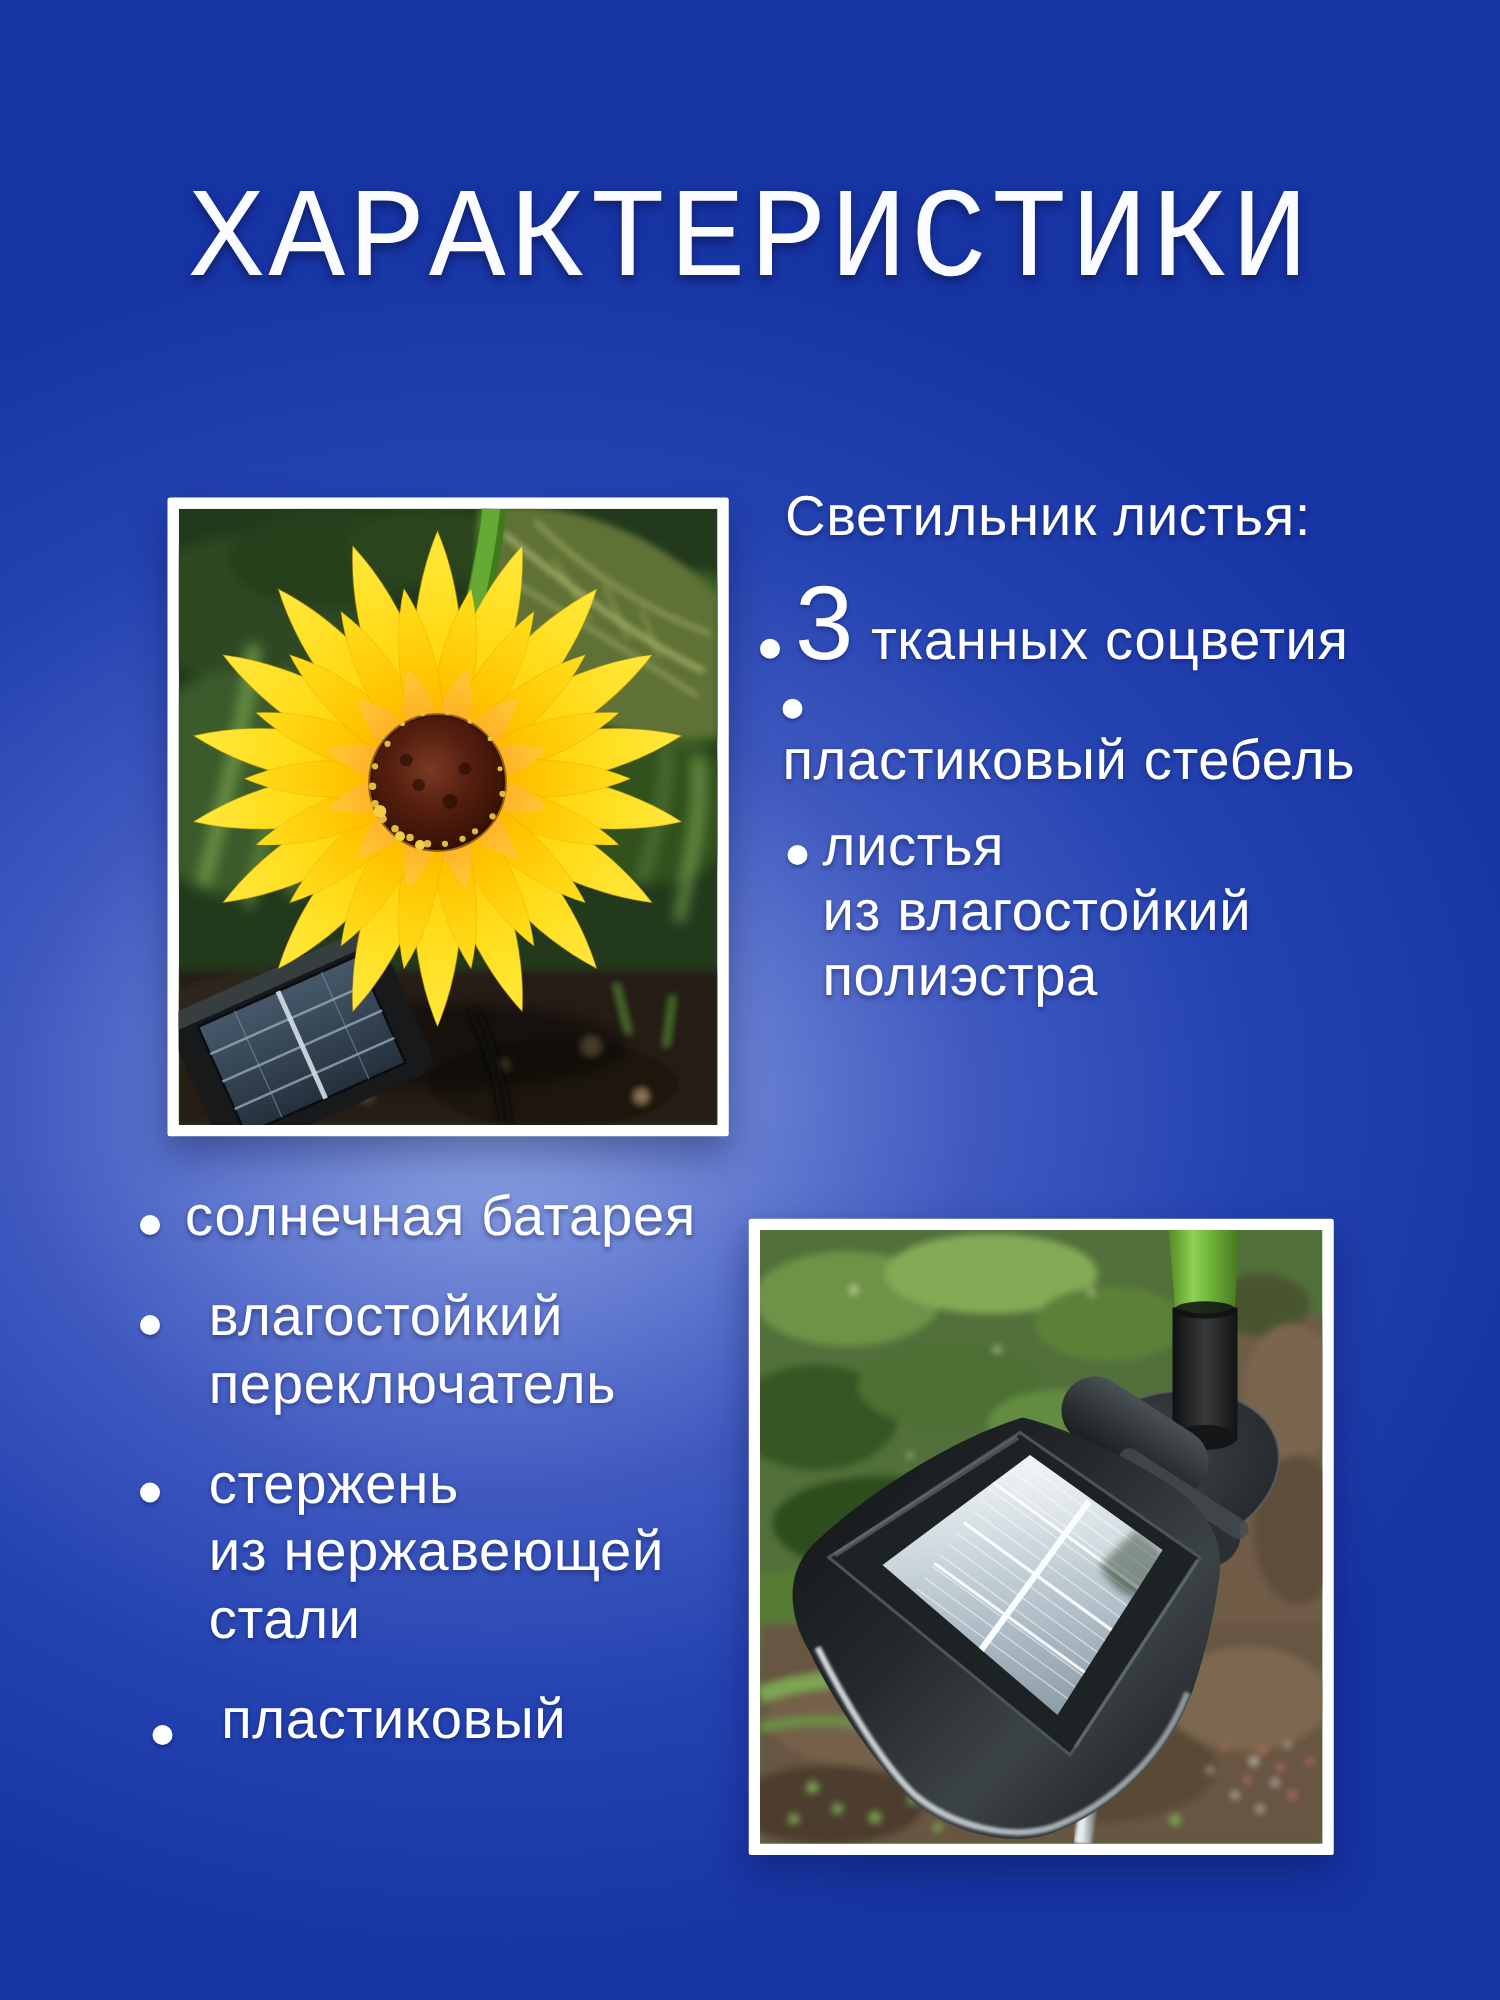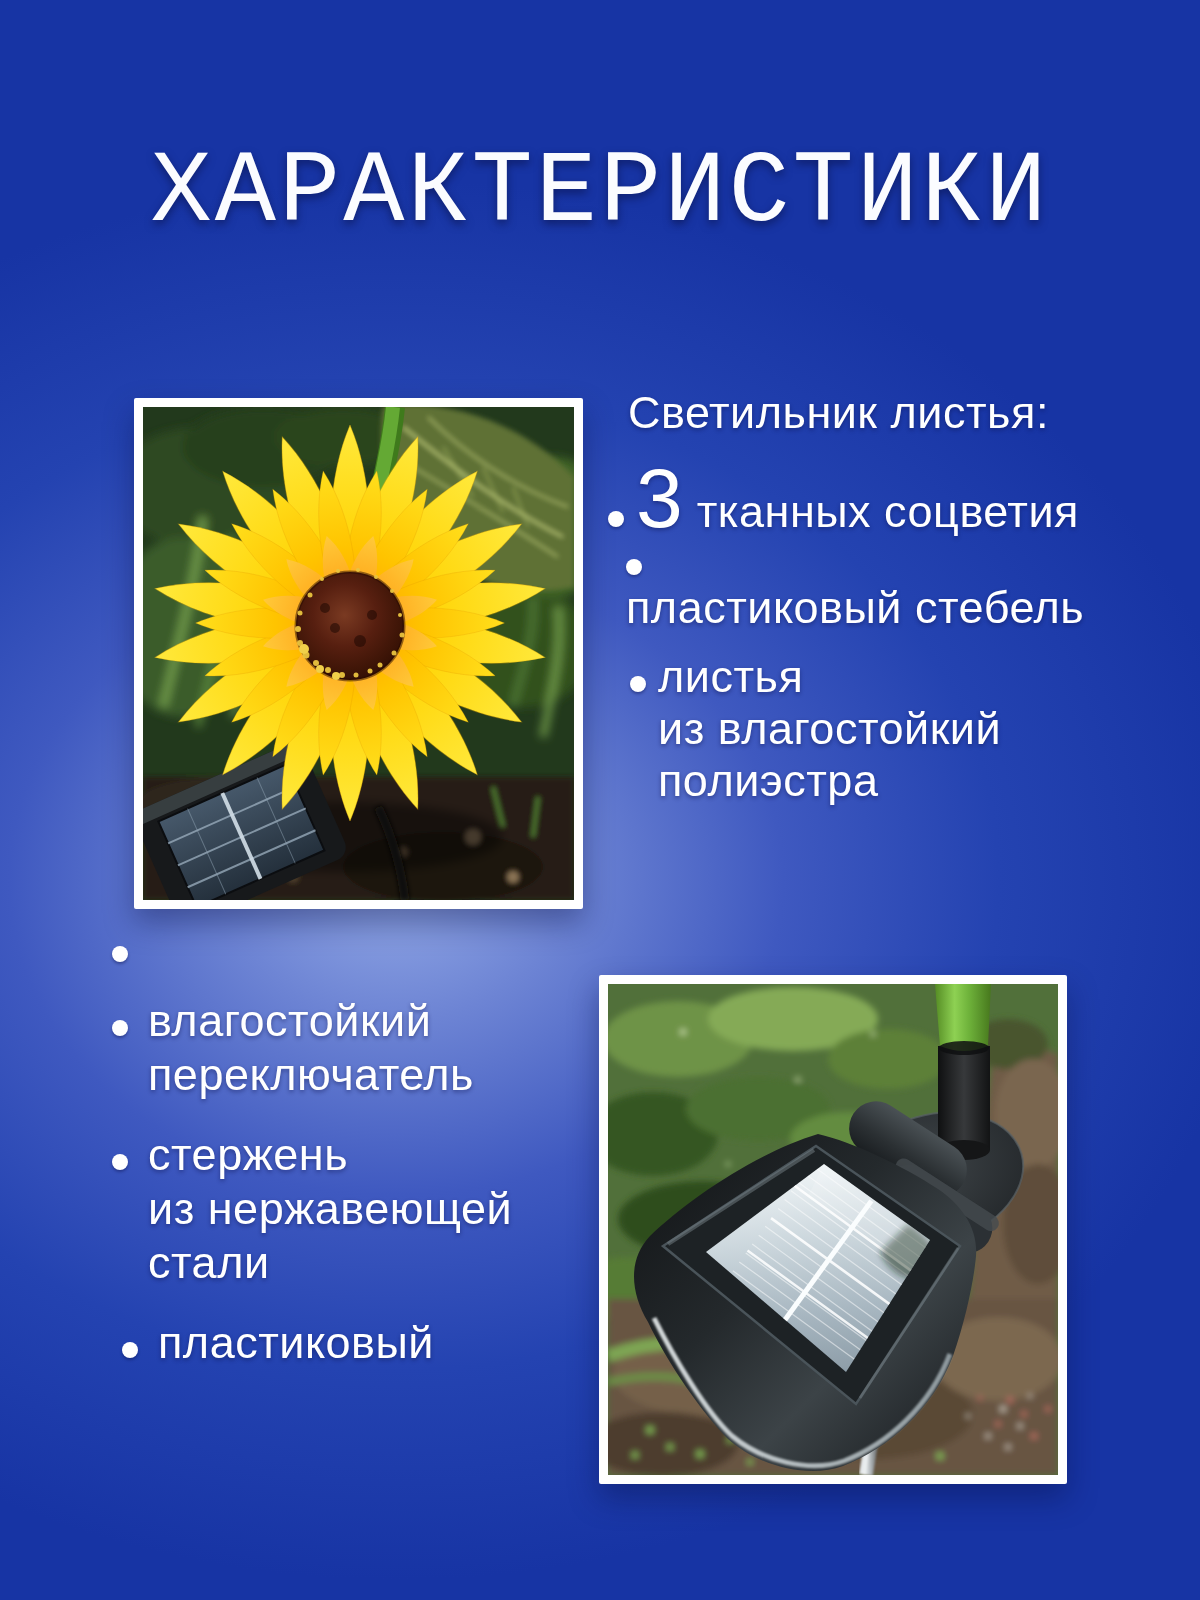--- a/index.html
+++ b/index.html
@@ -40,24 +40,24 @@
   .lamp .li-count{margin-top:14px;}
   .lamp .li-count .dot{margin-bottom:18px;}
   .big-number{font-size:84px;line-height:88px;font-weight:400;margin-right:14px;}
   .t{font-size:45px;line-height:54px;letter-spacing:.5px;}
   .lamp .li-stem{margin-top:14px;margin-left:18px;flex-direction:column;}
   .lamp .li-leaves{margin-top:16px;margin-left:22px;}
   .lines .t{display:block;line-height:52px;}
 
   .specs{position:absolute;left:112px;top:946px;width:500px;}
   .specs .li{margin-top:0;}
-  .specs .li + .li{margin-top:26px;}
+  .specs .li + .li{margin-top:26px;gap:19px;}
   .specs .t{line-height:54px;}
   .specs .dot{margin-right:20px;}
-  .specs .li-tip{margin-left:10px;}
+  .specs .li-tip{margin-left:10px;align-items:flex-end;}
 </style>
 </head>
 <body>
 
 <div>
 
   <h1 class="title">ХАРАКТЕРИСТИКИ</h1>
 
   <figure class="photo photo-flower">
     <svg width="431" height="493" viewBox="0 0 431 493">
@@ -258,20 +258,23 @@
         <span class="t">листья</span>
         <span class="t">из влагостойкий</span>
         <span class="t">полиэстра</span>
       </span>
     </div>
   </section>
 
   <section class="specs">
     <div class="li">
       <span class="dot"></span>
+      <span class="lines">
+        <span class="t">солнечная батарея</span>
+      </span>
     </div>
     <div class="li">
       <span class="dot"></span>
       <span class="lines">
         <span class="t">влагостойкий</span>
         <span class="t">переключатель</span>
       </span>
     </div>
     <div class="li">
       <span class="dot"></span>

